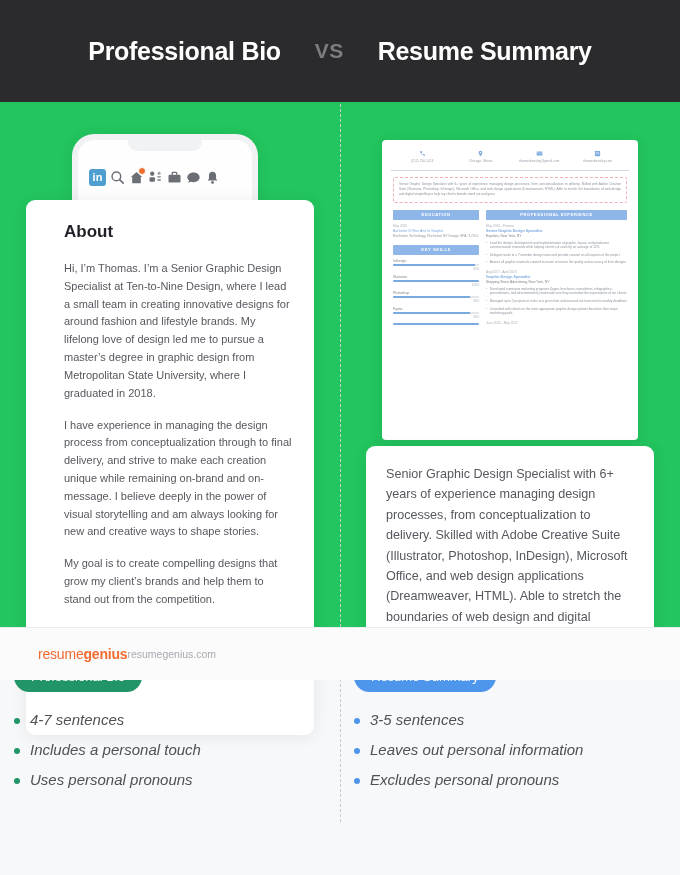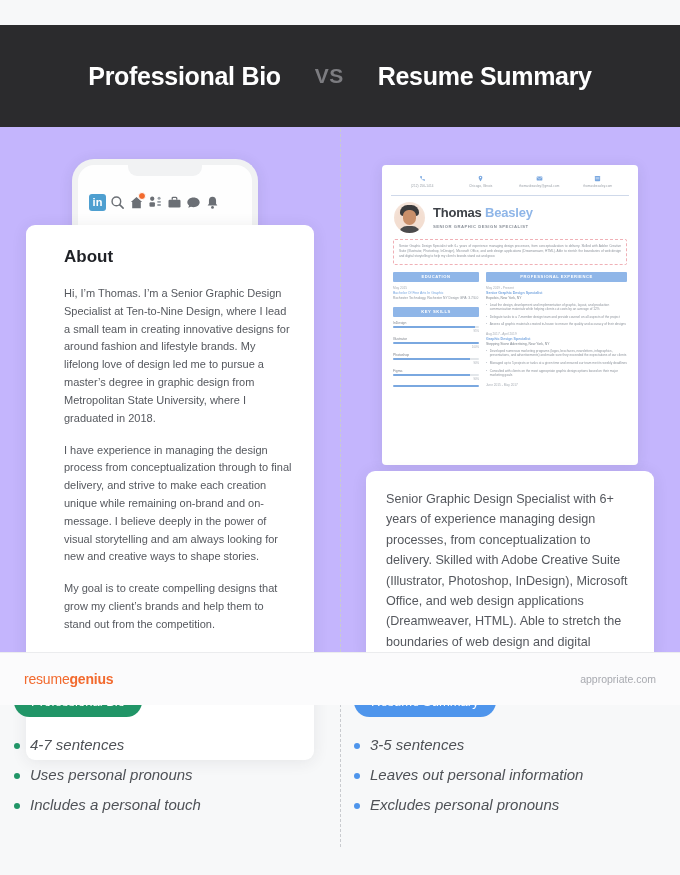--- a/index.html
+++ b/index.html
@@ -2,21 +2,21 @@
 <html><head>
 <meta charset="utf-8">
 <style>
   * { box-sizing: border-box; margin: 0; padding: 0; }
   html, body {
     width: 680px; height: 875px;
     font-family: "Liberation Sans", sans-serif;
     background: #f7f8f9;
     overflow: hidden;
   }
-  .page { position: relative; width: 680px; height: 680px; background: #c4b5fd; margin-top: 25px; }
+  .page { position: relative; width: 680px; height: 680px; background: #22c55e; }
 
   
   .header {
     position: absolute; top: 0; left: 0;
     width: 680px; height: 102px;
     background: #2b2b2d;
     display: flex; align-items: center; justify-content: center;
     gap: 34px;
   }
   .hdr-title {
@@ -197,22 +197,22 @@
   .dot-green { background: #219567; }
   .dot-blue  { background: #4e95ec; }
   .bullet-tx { font-size: 15px; line-height: 1.32; color: #4e5156; }
 
   
   .footer {
     position: absolute; left: 0; bottom: 0;
     width: 680px; height: 53px;
     background: #fbfbfc;
     border-top: 1px solid #ebecee;
-    display: flex; align-items: center; justify-content: space-between;
-    padding: 0 24px;
+    display: flex; align-items: center; 
+    padding: 0 38px;
   }
   .logo { font-size: 14px; color: #f26a2e; letter-spacing: -0.2px; }
   .logo b { font-weight: bold; }
   .footer-url { font-size: 10.5px; color: #a8aab0; }
 </style>
 </head>
 <body>
 
 <div class="page">
 
@@ -285,25 +285,25 @@
 
     <div class="badge badge-green">Professional Bio</div>
 
     <div class="bullets">
       <div class="bullet">
         <div class="bullet-dot dot-green"></div>
         <div class="bullet-tx">4-7 sentences</div>
       </div>
       <div class="bullet">
         <div class="bullet-dot dot-green"></div>
+        <div class="bullet-tx">Includes a personal touch</div>
+      </div>
+      <div class="bullet">
+        <div class="bullet-dot dot-green"></div>
         <div class="bullet-tx">Uses personal pronouns</div>
-      </div>
-      <div class="bullet">
-        <div class="bullet-dot dot-green"></div>
-        <div class="bullet-tx">Includes a personal touch</div>
       </div>
     </div>
   </div>
 
   <div class="col col-right">
 
     <div class="resume">
       <div class="rs-contact">
         <div class="rs-cbox">
           <div class="rs-cico">
@@ -337,31 +337,20 @@
                 <rect x="2" y="2" width="12" height="12" rx="1.5" fill="#7aa8e0"></rect>
                 <rect x="3.6" y="6" width="8.8" height="1.1" fill="#ffffff"></rect>
                 <rect x="3.6" y="8.4" width="8.8" height="1.1" fill="#ffffff"></rect>
               </svg>
             </div>
           <div class="rs-ctxt">thomasbeasley.com</div>
         </div>
       </div>
       <div class="rs-rule"></div>
 
-      <div class="rs-head">
-        <div class="rs-avatar">
-          <div class="rs-hair"></div>
-          <div class="rs-face"></div>
-          <div class="rs-body"></div>
-        </div>
-        <div>
-          <div class="rs-name"><span style="color:#3e4248">Thomas</span> <span>Beasley</span></div>
-          <div class="rs-role">SENIOR GRAPHIC DESIGN SPECIALIST</div>
-        </div>
-      </div>
 
       <div class="rs-summary">Senior Graphic Design Specialist with 6+ years of experience managing design processes, from conceptualization to delivery. Skilled with Adobe Creative Suite (Illustrator, Photoshop, InDesign), Microsoft Office, and web design applications (Dreamweaver, HTML). Able to stretch the boundaries of web design and digital storytelling to help my client’s brands stand out and grow.</div>
 
       <div class="rs-cols">
         <div class="rs-colL">
           <div class="rs-sec">EDUCATION</div>
           <div class="rs-date">May 2015</div>
           <div class="rs-edu-t">Bachelor Of Fine Arts In Graphic</div>
           <div class="rs-edu-sub" style="margin-bottom:6px">Rochester Technology, Rochester NY Design GPA: 3.7/4.0</div>
 
@@ -460,16 +449,16 @@
       </div>
       <div class="bullet">
         <div class="bullet-dot dot-blue"></div>
         <div class="bullet-tx">Excludes personal pronouns</div>
       </div>
     </div>
   </div>
 
   <div class="footer">
     <div class="logo"><span>resume</span><b>genius</b></div>
-    <div class="footer-url">appropriate.com</div>
+    <div class="footer-url">resumegenius.com</div>
   </div>
 
 </div>
 
 </body></html>

